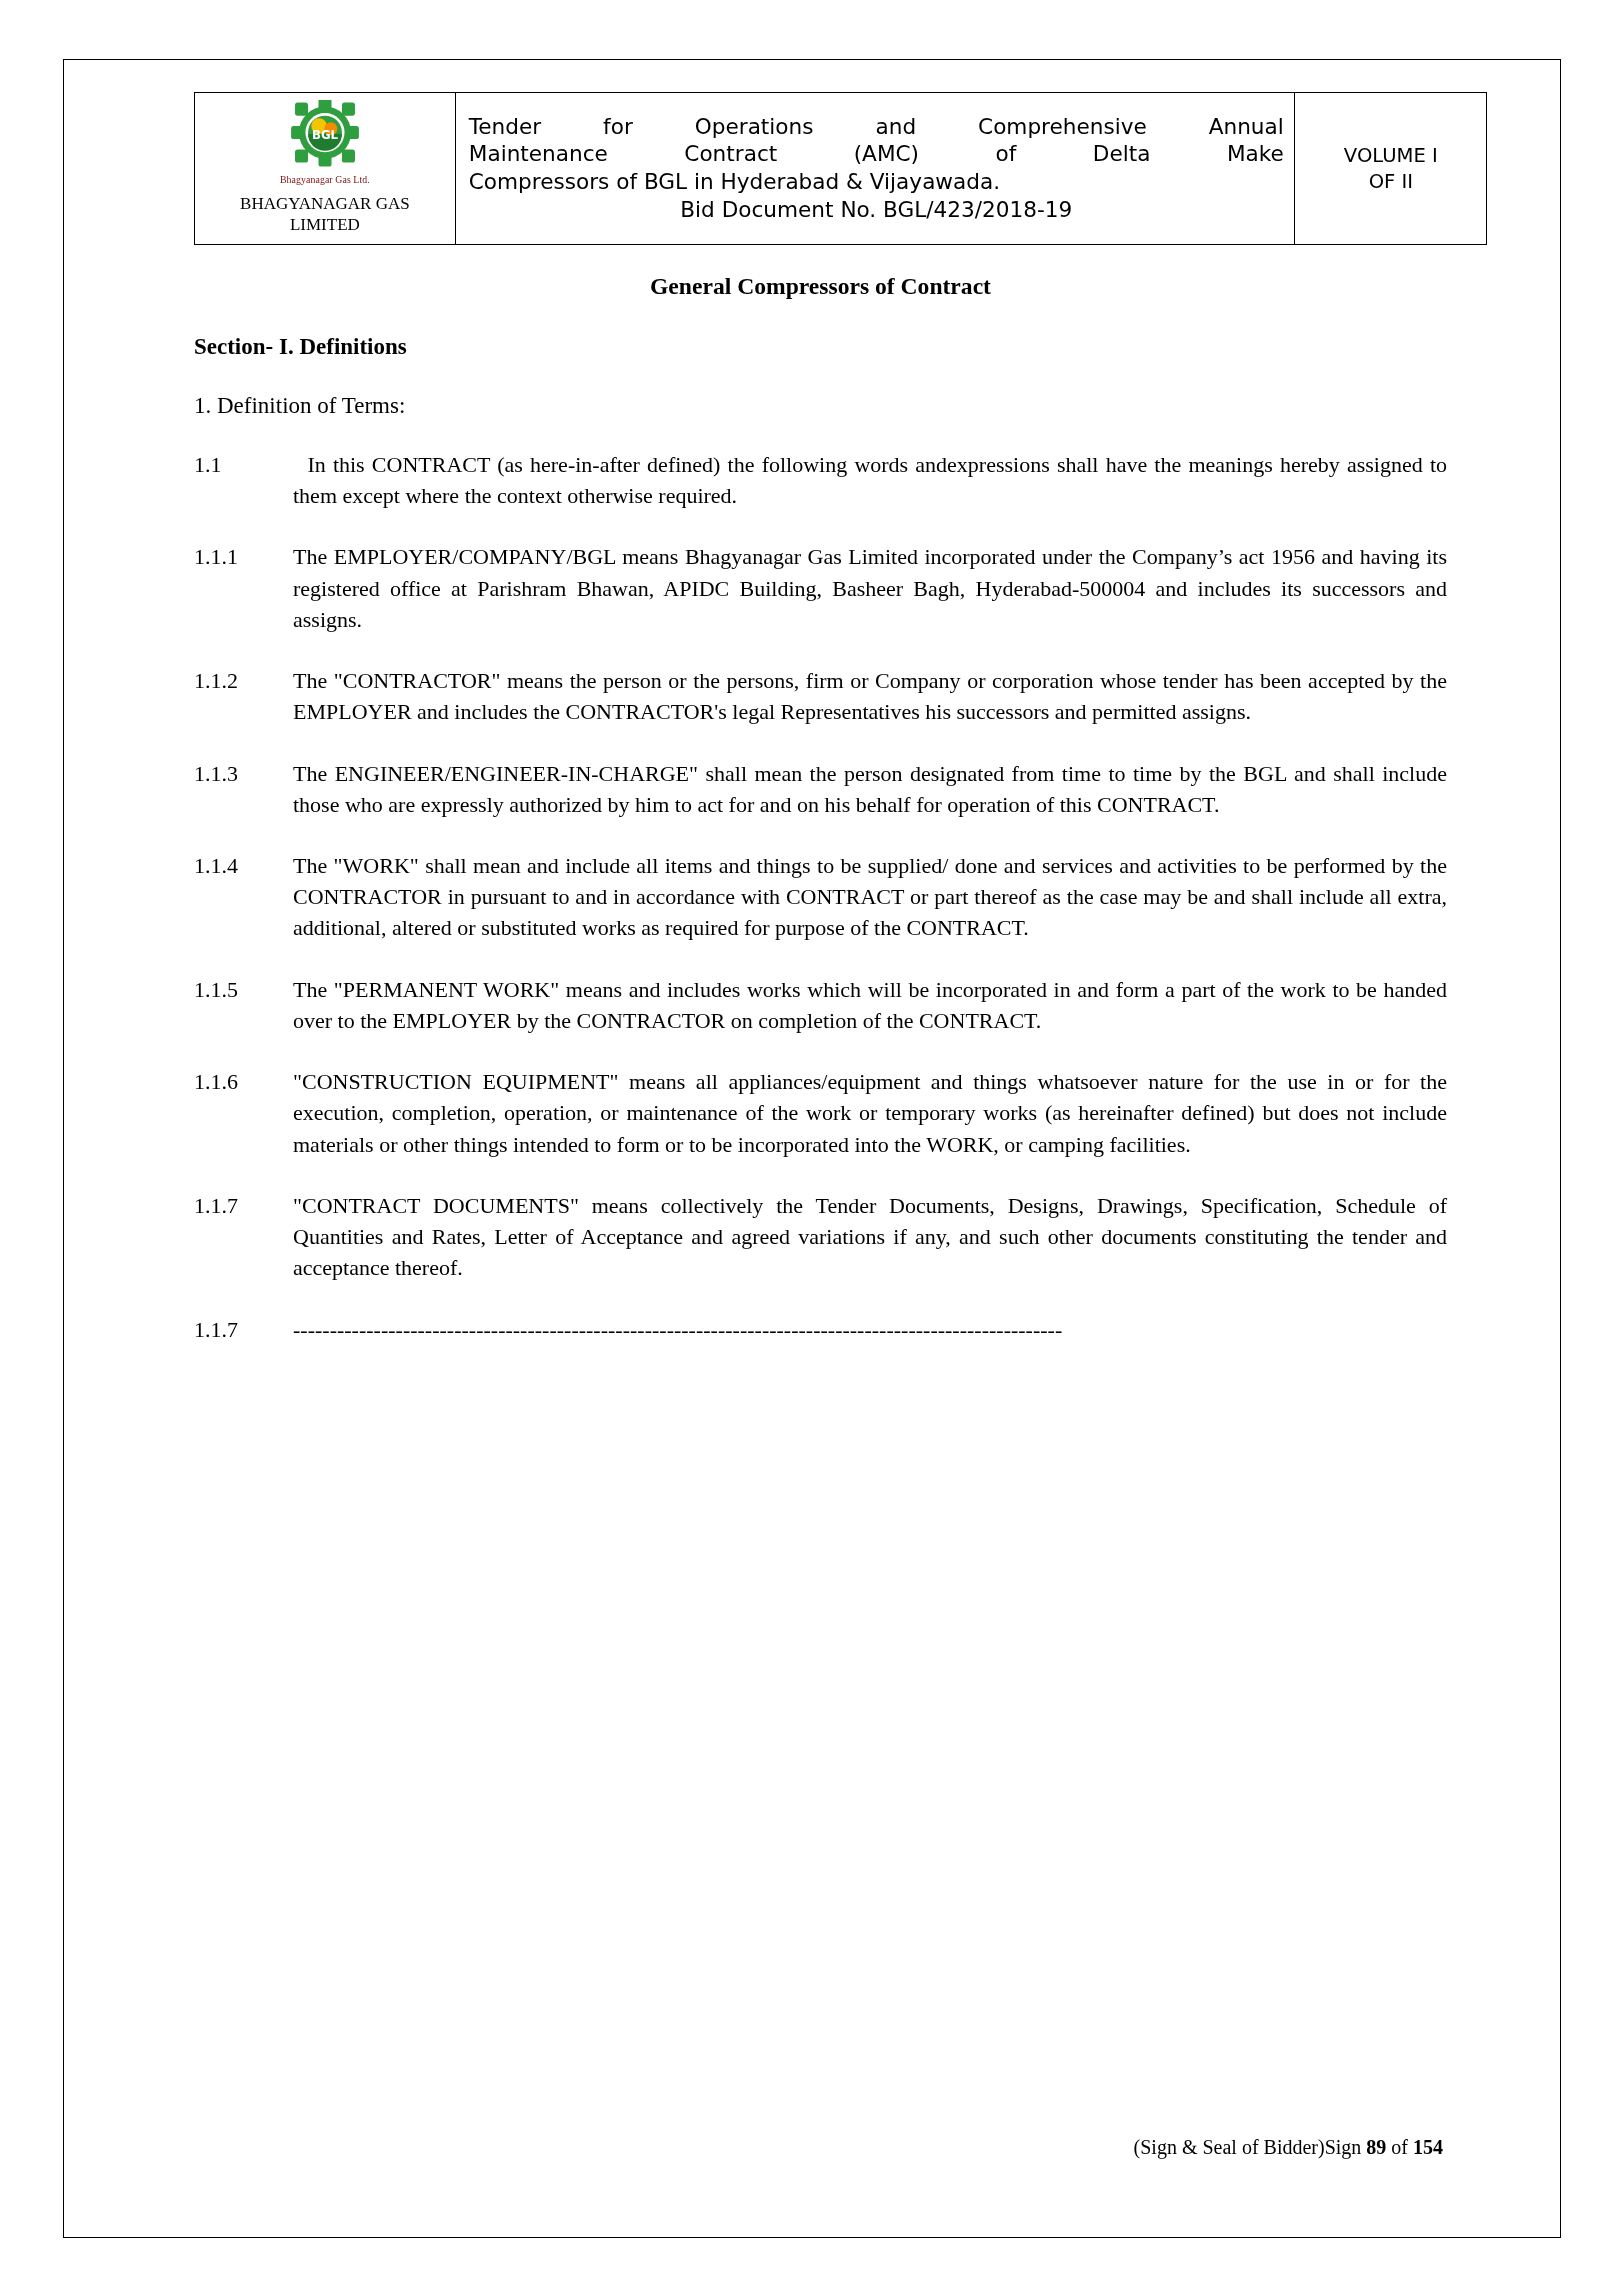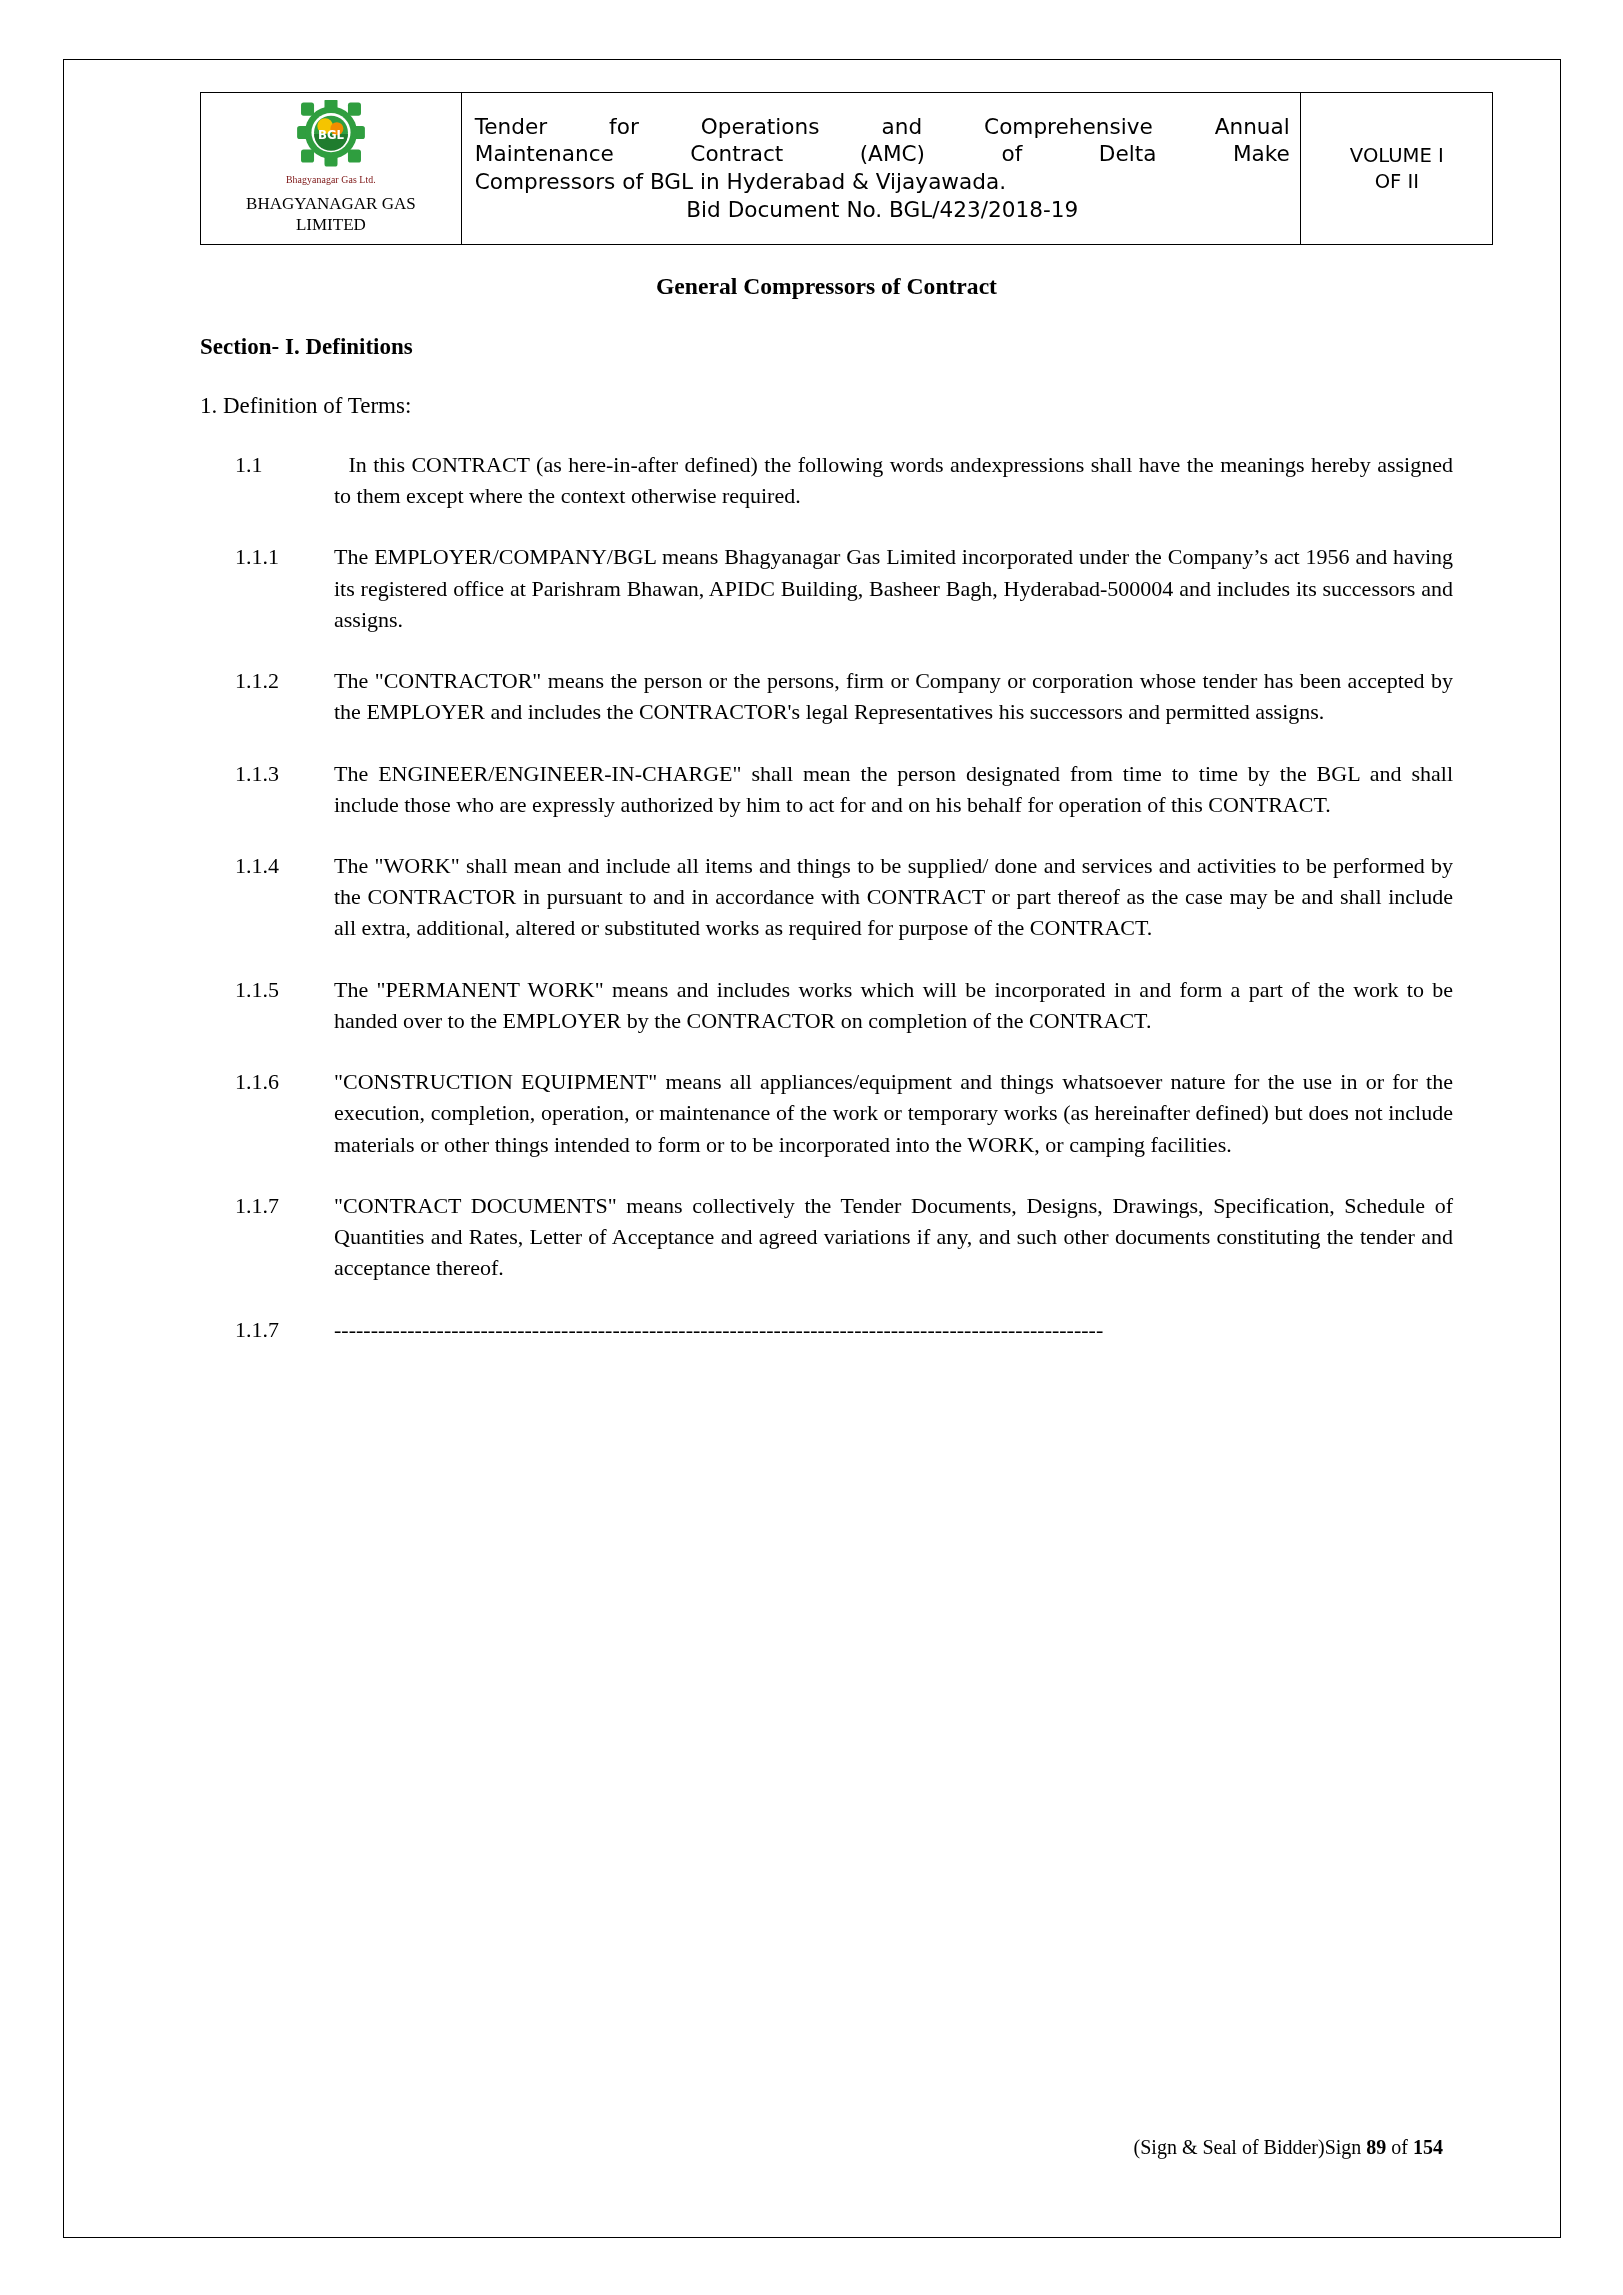--- a/index.html
+++ b/index.html
@@ -21,21 +21,21 @@
     position: absolute;
     left: 63px;
     top: 59px;
     width: 1498px;
     height: 2179px;
     border: 1.3px solid #000000;
     box-sizing: border-box;
   }
   .content {
     position: absolute;
-    left: 200px;
+    left: 194px;
     top: 92px;
     width: 1253px;
   }
 
   
   .hdr-table {
     border-collapse: collapse;
     width: 1253px;
     table-layout: fixed;
   }
@@ -114,21 +114,20 @@
   .clause-head {
     font-size: 23px;
     font-weight: normal;
     margin-top: 33px;
   }
   .clause {
     display: flex;
     margin-top: 30px;
     font-size: 22px;
     line-height: 1.42;
-    margin-left: 35px;
   }
   .clause .num {
     width: 99px;
     flex: 0 0 99px;
     font-size: 22px;
   }
   .clause .txt {
     flex: 1 1 auto;
     text-align: justify;
     text-align-last: left;

